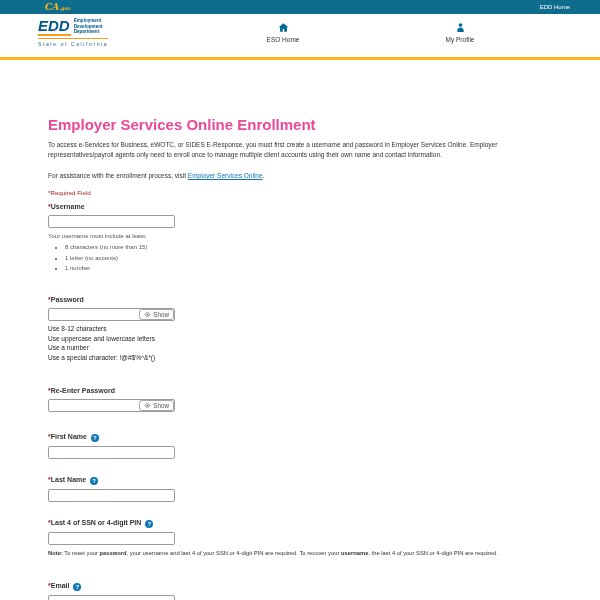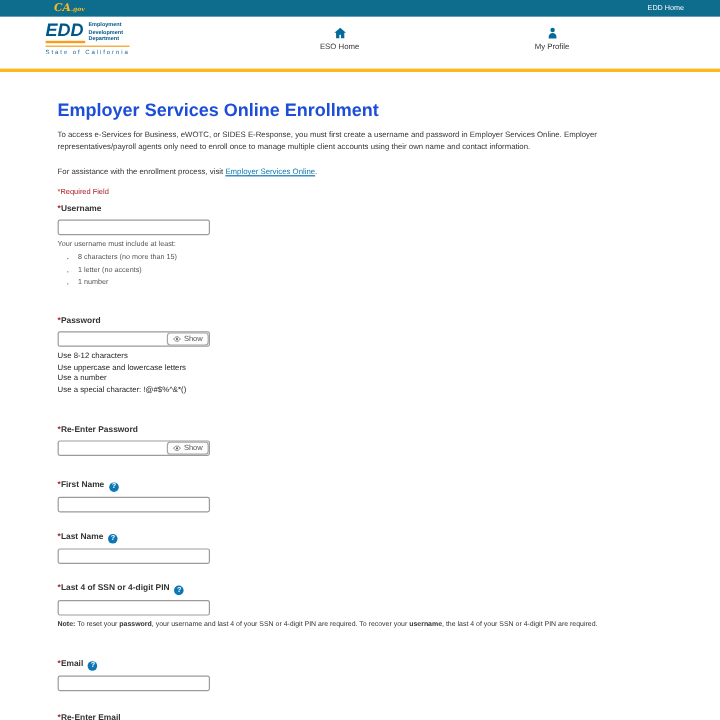--- a/index.html
+++ b/index.html
@@ -28,21 +28,21 @@
   .nav-item { position:absolute; top:8px; width:80px; display:flex; flex-direction:column;
     align-items:center; gap:3px; cursor:pointer; text-decoration:none; }
   .nav-eso { left:243px; } .nav-profile { left:420px; }
   .nav-icon svg { display:block; }
   .nav-label { font-size:6.5px; color:#333; }
 
   .gold-bar { height:3px; background:var(--gold,#FDB81E); }
 
   
   .content { padding:24px 40px 0 48px; }
-  h1 { font-size:15px; font-weight:bold; color:#1d4ed8; line-height:18px; margin-bottom:6px; }
+  h1 { font-size:15px; font-weight:bold; color:#ec4899; line-height:18px; margin-bottom:6px;margin-top:32px; }
   .intro { font-size:6.5px; line-height:10px; color:#333; margin-top:2px; }
   .assist { font-size:6.5px; line-height:9px; margin-top:11px; }
   .assist a { color:var(--link-blue,#0D77B6); text-decoration:underline; cursor:pointer; }
   .required-note { font-size:6.2px; margin-top:9px; color:#333; }
   .req { color:var(--required-red,#A31E22); }
 
   .fg { margin-top:18px; }
   .g6 { margin-top:6px; } .g16 { margin-top:16px; } .g20 { margin-top:20px; } .g24 { margin-top:24px; }
   .lbl { display:block; font-size:7px; font-weight:bold; color:#333; line-height:9px; margin-bottom:4px; }
   .help { display:inline-block; vertical-align:-1px; width:8px; height:8px; margin-left:4px;

